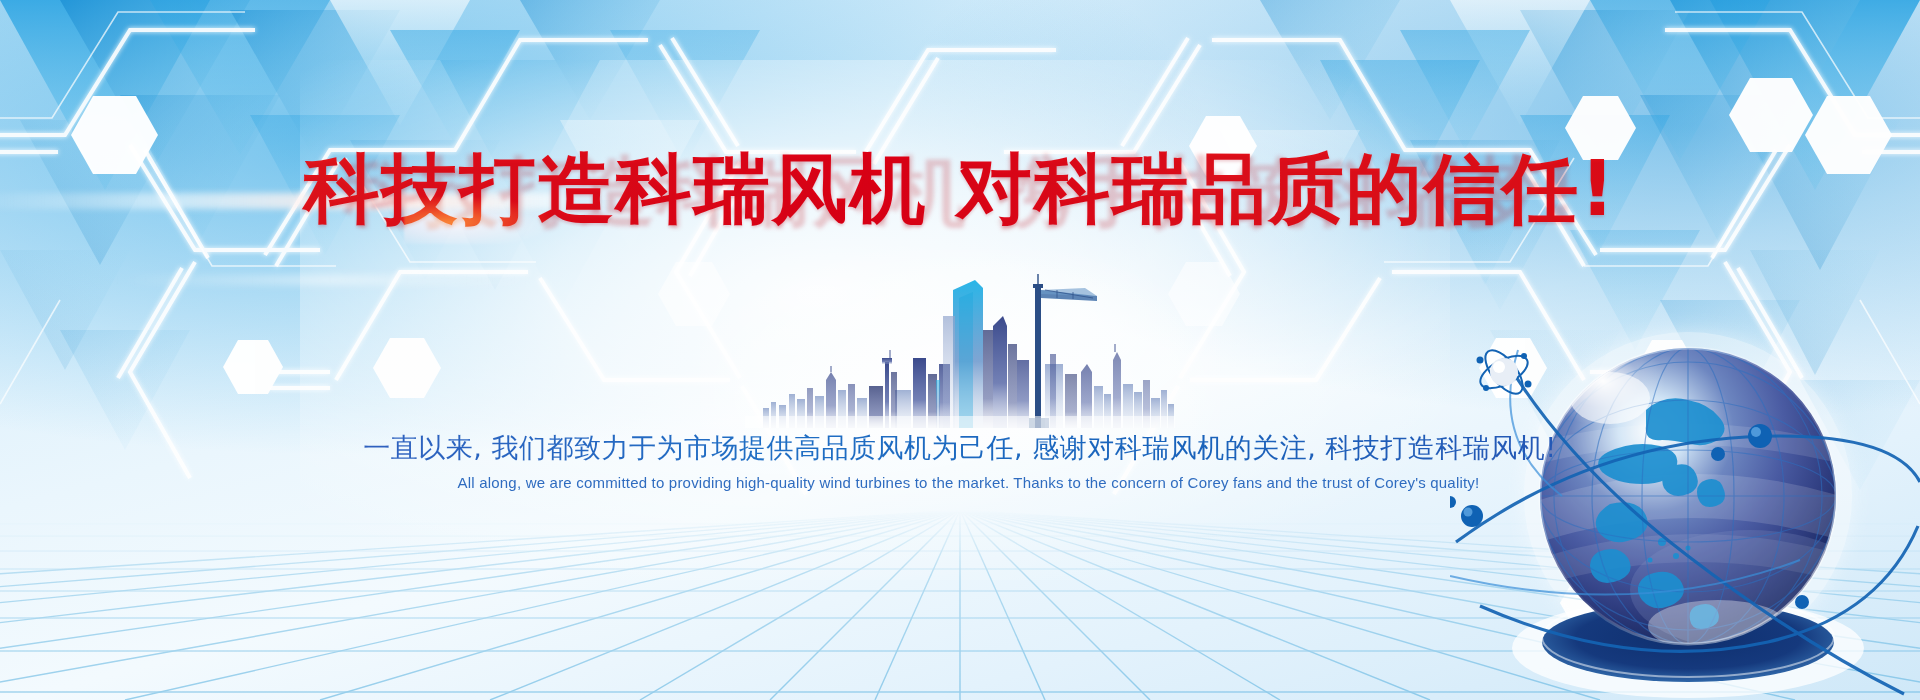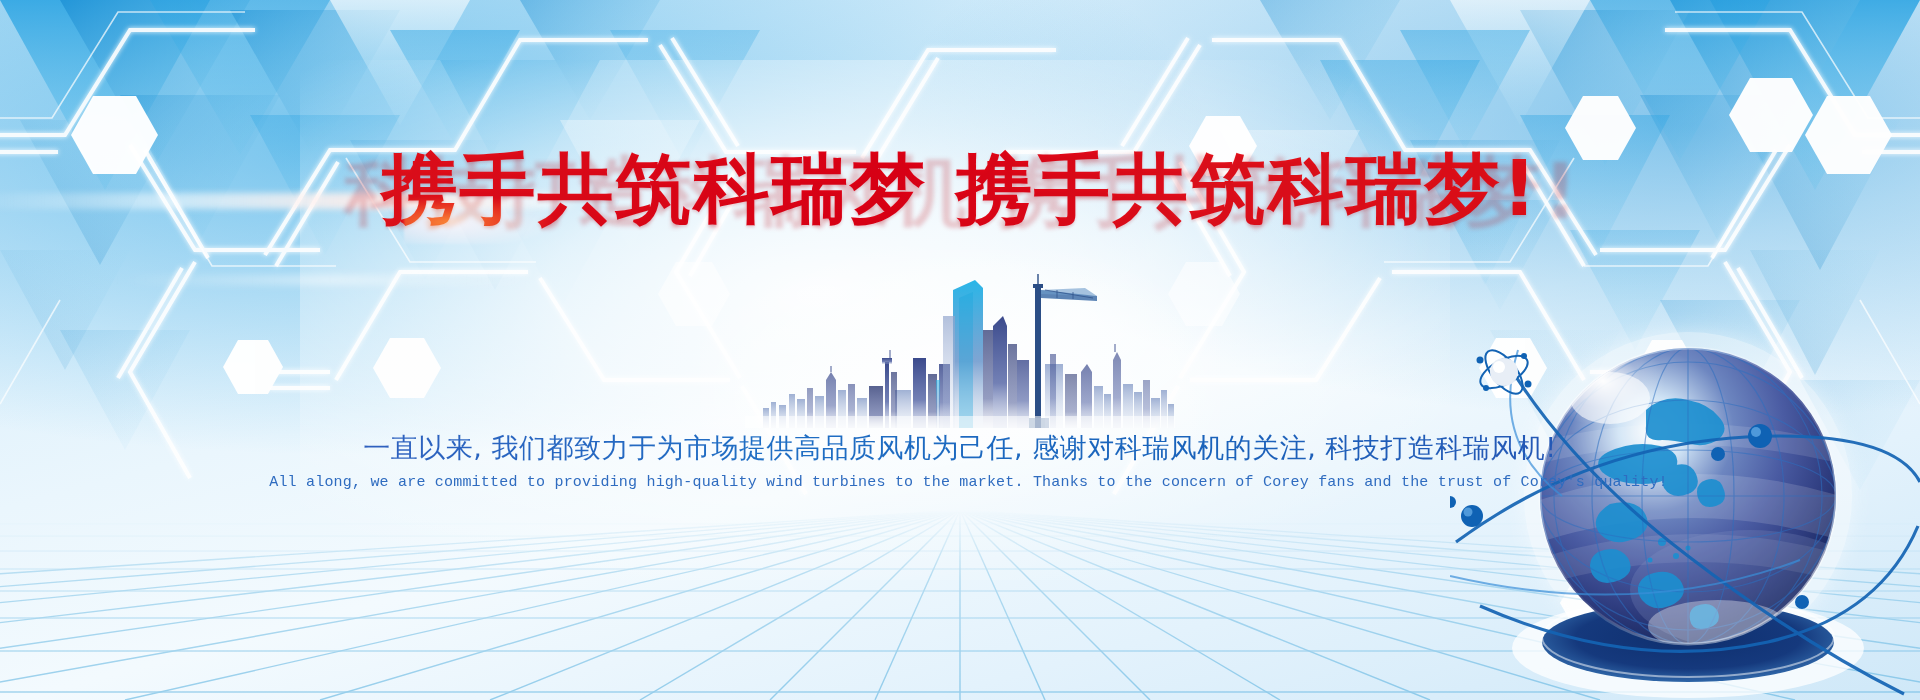--- a/index.html
+++ b/index.html
@@ -130,21 +130,21 @@
     -webkit-background-clip: text;
     background-clip: text;
     -webkit-text-fill-color: transparent;
     color: #1f63bd;
   }
   .subtitle-en {
     position: absolute;
     left: 0; right: 17px;
     top: 474px;
     text-align: center;
-    font-family: Liberation Mono, monospace;
+    font-family: Liberation Sans, sans-serif;
     font-size: 15px;
     letter-spacing: 0.2px;
     color: #2f6cc0;
     white-space: nowrap;
     padding-left: 34px;
   }
 </style>
 </head>
 <body>
 
@@ -572,19 +572,19 @@
         <circle cx="49" cy="77" r="6" fill="#ffffff"></circle>
         <circle cx="30" cy="70" r="3.5" fill="#0f62b4"></circle>
         <circle cx="78" cy="94" r="3.5" fill="#0f62b4"></circle>
         <circle cx="36" cy="98" r="3" fill="#0f62b4"></circle>
         <circle cx="74" cy="66" r="3" fill="#0f62b4"></circle>
       </g>
     </svg>
   </div>
 
   <div class="headline-shadow">科技打造科瑞风机 携手共筑科瑞梦!</div>
-  <div class="headline">携手共筑科瑞梦 携手共筑科瑞梦!</div>
+  <div class="headline">科技打造科瑞风机 对科瑞品质的信任!</div>
   <div class="title-flare"></div>
 
   <div class="subtitle-cn">一直以来, 我们都致力于为市场提供高品质风机为己任, 感谢对科瑞风机的关注, 科技打造科瑞风机!</div>
   <div class="subtitle-en">All along, we are committed to providing high-quality wind turbines to the market. Thanks to the concern of Corey fans and the trust of Corey's quality!</div>
 
 </div>
 
 </body></html>

